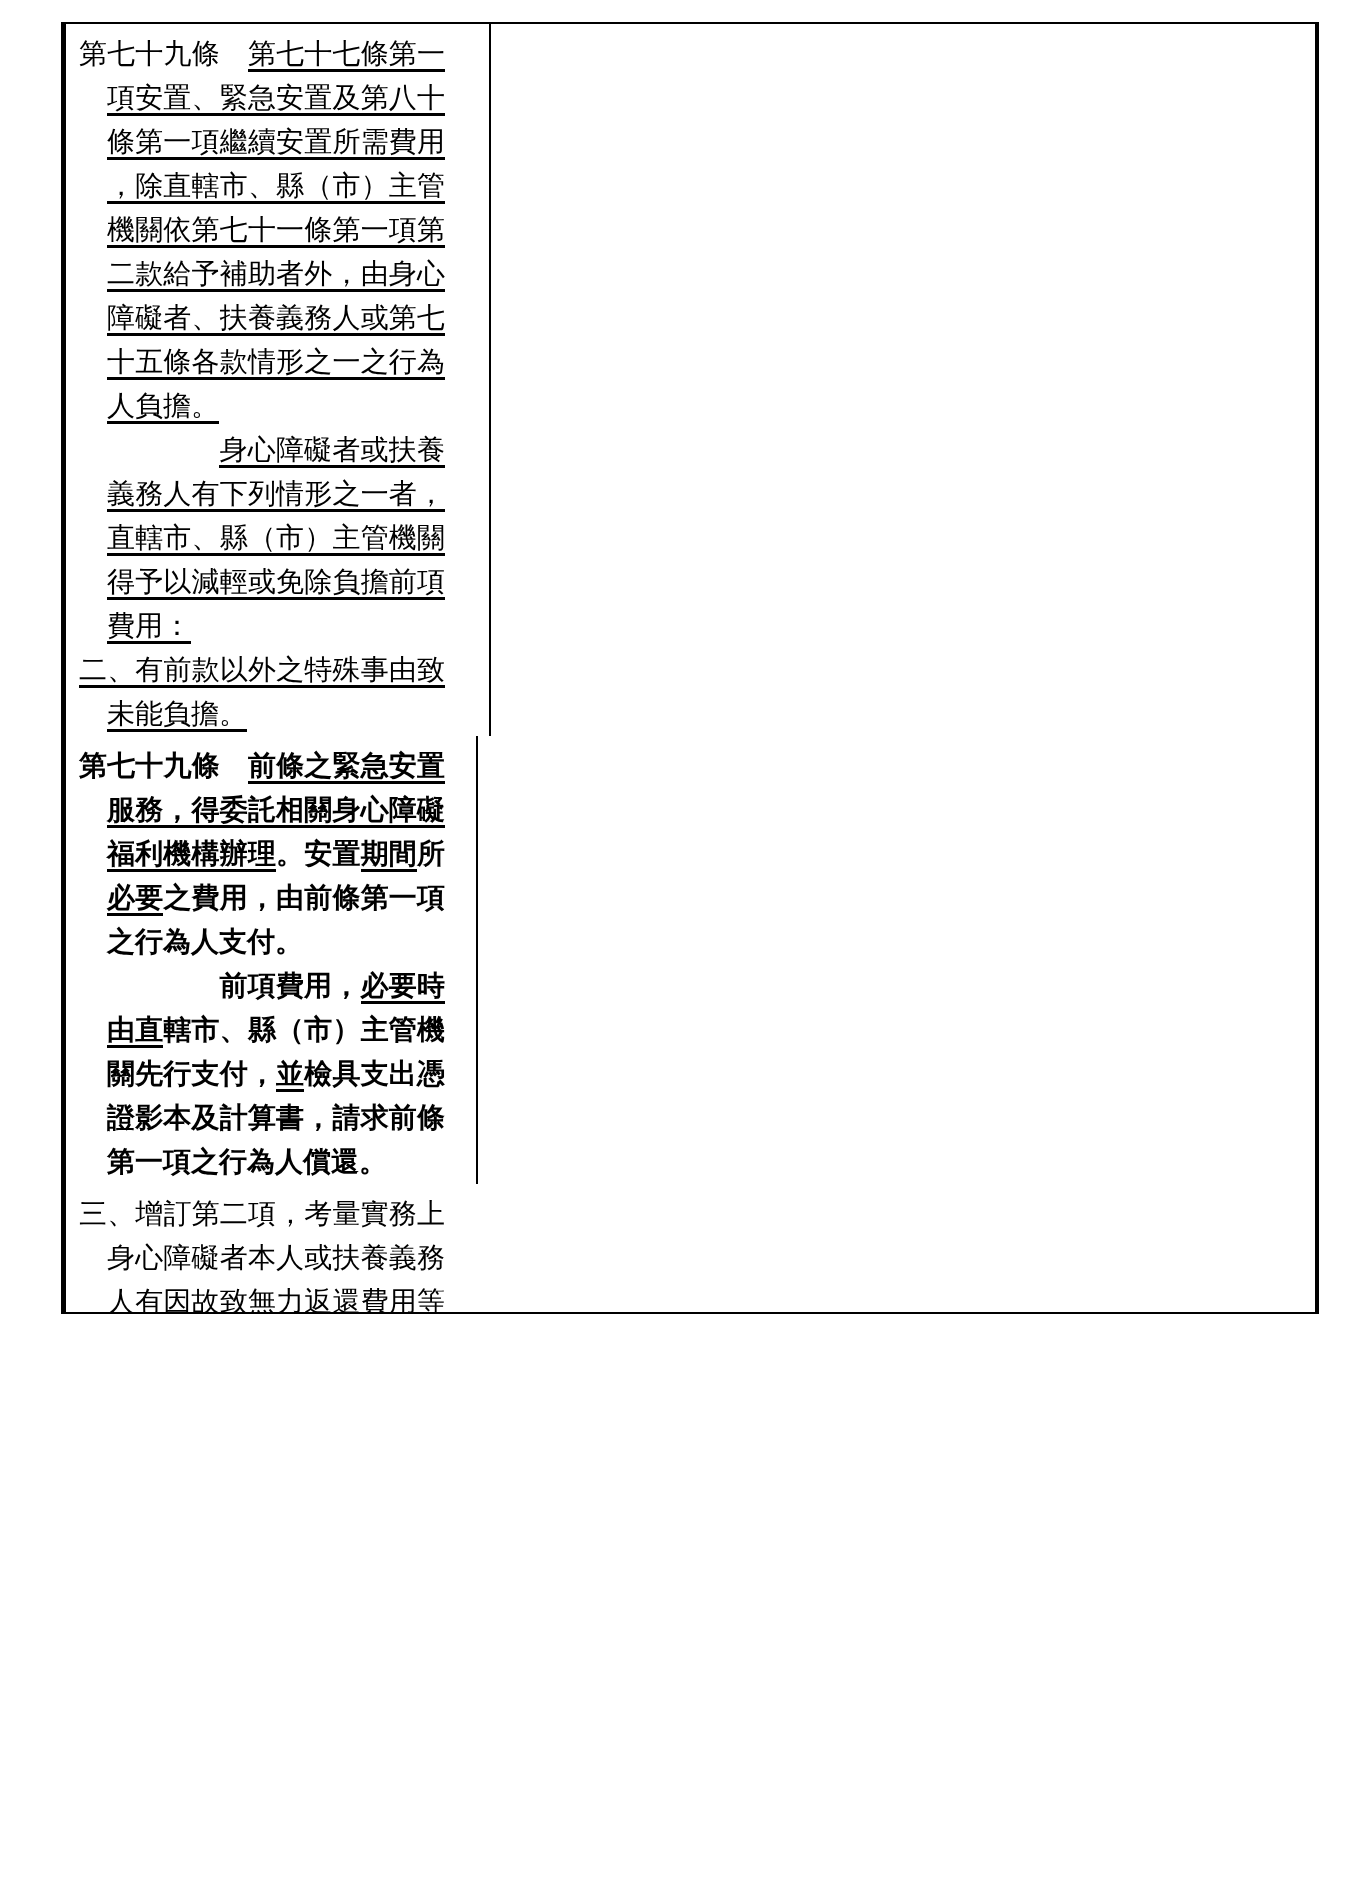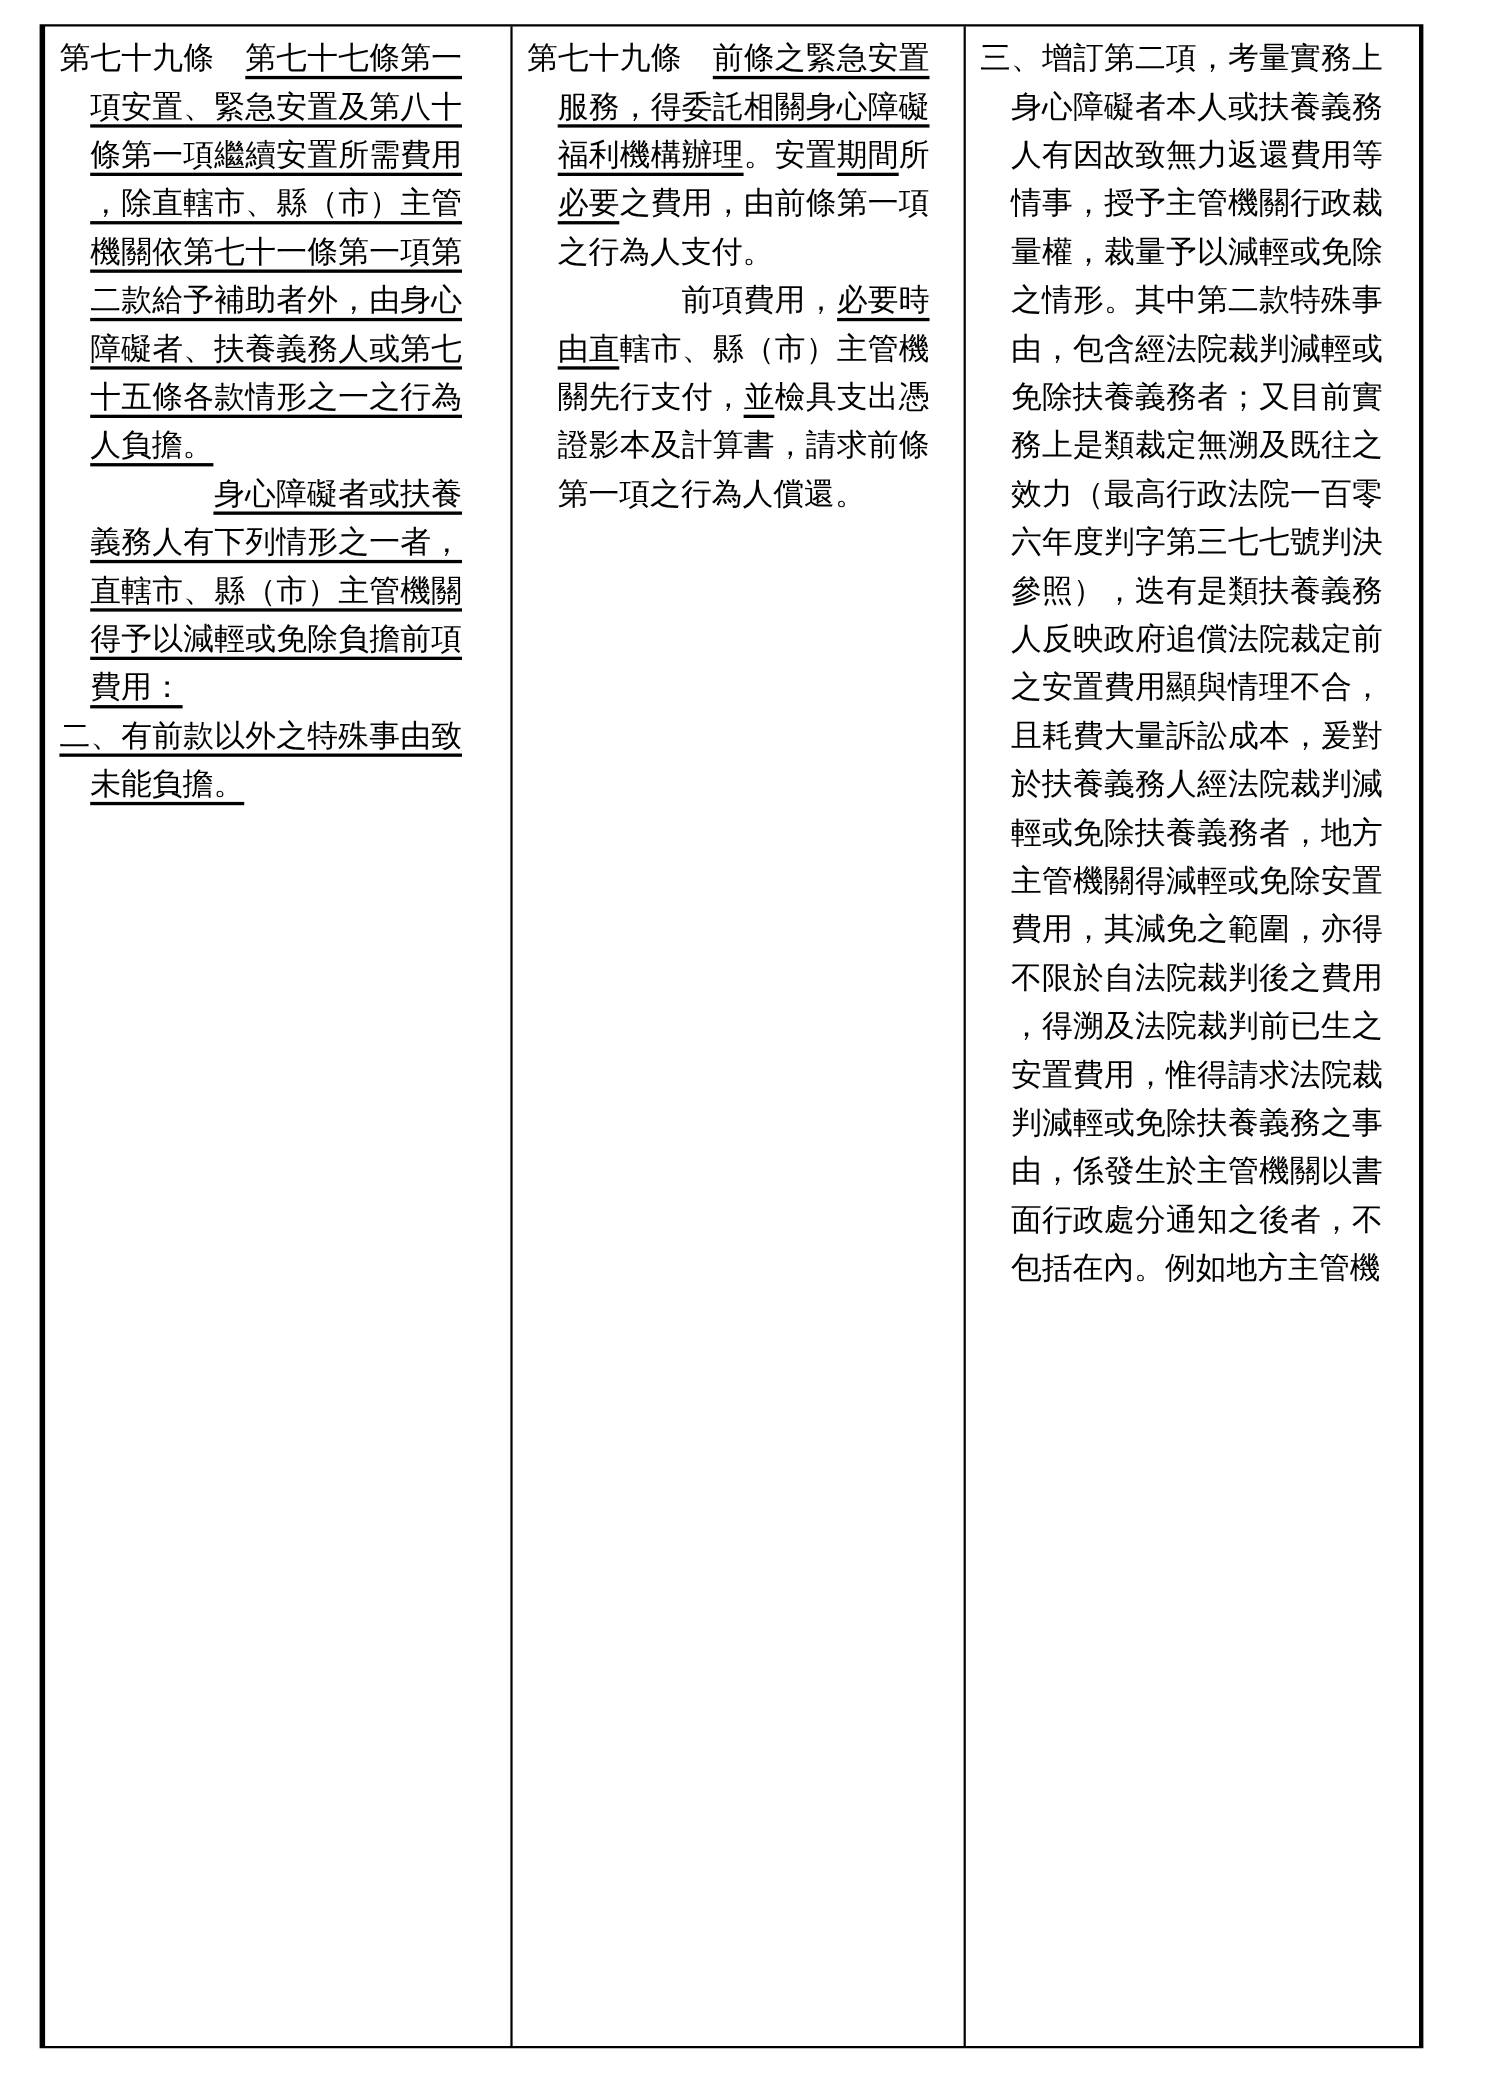--- a/index.html
+++ b/index.html
@@ -3,36 +3,37 @@
 <meta charset="utf-8">
 <style>
   html,body{margin:0;padding:0;}
   body{
     width:1366px;height:1897px;
     background:#ffffff;color:#000000;
     font-family:"Liberation Serif","DejaVu Serif",serif;
     position:relative;overflow:hidden;
   }
   .cmp-table{
-    position:absolute;left:36px;top:22px;
-    width:1258px;height:1840px;
+    position:absolute;left:61px;top:22px;
+    width:1258px;height:1292px;
     box-sizing:border-box;
     border:2px solid #000;
     border-left-width:5px;
     border-right-width:4px;
     display:flex;
     background:#fff;
+    flex-direction:column;
   }
   .cell{
     box-sizing:border-box;
     padding:8px 0 0 13px;
     overflow:hidden;
   }
   .c1{width:425px;border-right:2px solid #000;}
-  .c2{width:412px;border-right:2px solid #000;}
+  .c2{width:412px;border-right:2px solid #000;font-weight:bold;}
   .c3{flex:1;}
   .txt{
     width:366px;
     font-size:28px;
     line-height:44px;
     text-align:justify;
     word-break:break-all;
     line-break:anywhere;
   }
   .txt p{margin:0;padding:0;}

